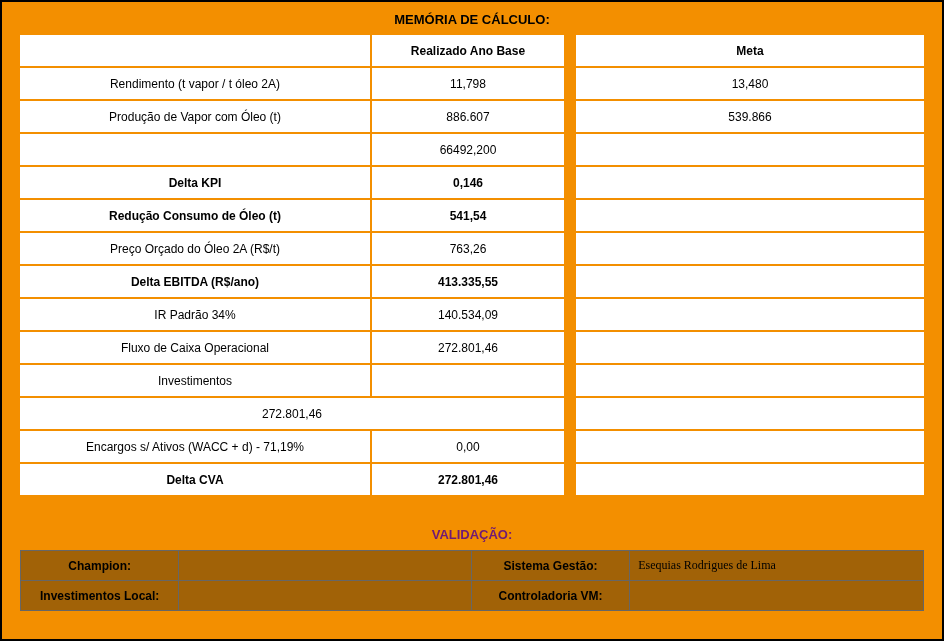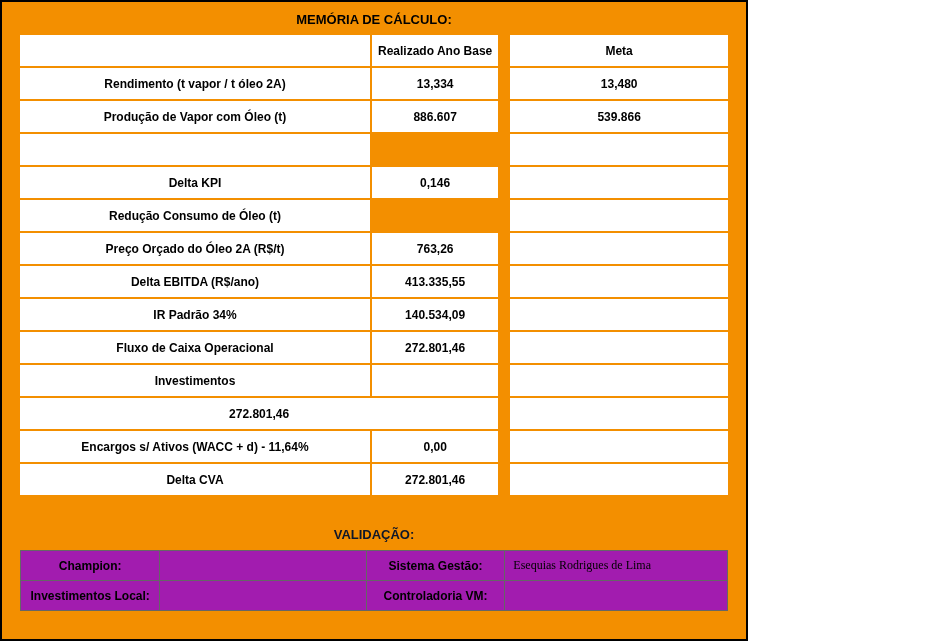--- a/index.html
+++ b/index.html
@@ -4,21 +4,21 @@
 <style>
   * { box-sizing: border-box; }
   body {
     margin: 0;
     padding: 0;
     font-family: Verdana, Geneva, sans-serif;
     font-size: 12px;
     background: #ffffff;
   }
   .page {
-    width: 748px;
+    width: 944px;
     height: 641px;
     background: #f38f00;
     border: 2px solid #000000;
     position: relative;
   }
   .section-title {
     text-align: center;
     font-weight: bold;
     font-size: 13px;
     color: #000;
@@ -45,21 +45,20 @@
   .cell {
     background: #ffffff;
     display: flex;
     align-items: center;
     justify-content: center;
     font-size: 12px;
     color: #000;
     padding: 0 6px;
     overflow: hidden;
     white-space: nowrap;
-    font-weight: bold;
   }
   .cell.label {
     width: 350px;
     justify-content: center;
   }
   .cell.val {
     flex: 1;
     justify-content: center;
   }
   .cell.rval {
@@ -69,28 +68,28 @@
   .bold { font-weight: bold; }
   .header-cell { font-weight: bold; }
 
   .validation-section {
     margin-top: 26px;
   }
   .validation-title {
     text-align: center;
     font-weight: bold;
     font-size: 13px;
-    color: #0f172a;
+    color: #701a75;
     padding: 6px 0 8px 0;
   }
   .validation-table {
     width: calc(100% - 36px);
     margin: 0 18px 0 18px;
     border-collapse: collapse;
-    background: #a21caf;
+    background: #a16207;
   }
   .validation-table td {
     border: 1px solid #666666;
     height: 30px;
     font-size: 12px;
     padding: 4px 8px;
     vertical-align: middle;
   }
   .vt-label {
     font-weight: bold;
@@ -110,35 +109,37 @@
   <div class="section-title">MEMÓRIA DE CÁLCULO:</div>
 
   <div class="calc-wrapper">
     <div class="calc-left">
       <div class="row">
         <div class="cell label header-cell"></div>
         <div class="cell val header-cell">Realizado Ano Base</div>
       </div>
       <div class="row">
           <div class="cell label">Rendimento (t vapor / t óleo 2A)</div>
-          <div class="cell val">13,334</div>
+          <div class="cell val">11,798</div>
         </div>
         <div class="row">
           <div class="cell label">Produção de Vapor com Óleo (t)</div>
           <div class="cell val">886.607</div>
         </div>
         <div class="row">
           <div class="cell label"></div>
+          <div class="cell val">66492,200</div>
         </div>
         <div class="row">
           <div class="cell label bold">Delta KPI</div>
           <div class="cell val bold">0,146</div>
         </div>
         <div class="row">
           <div class="cell label bold">Redução Consumo de Óleo (t)</div>
+          <div class="cell val bold">541,54</div>
         </div>
         <div class="row">
           <div class="cell label">Preço Orçado do Óleo 2A (R$/t)</div>
           <div class="cell val">763,26</div>
         </div>
         <div class="row">
           <div class="cell label bold">Delta EBITDA (R$/ano)</div>
           <div class="cell val bold">413.335,55</div>
         </div>
         <div class="row">
@@ -150,21 +151,21 @@
           <div class="cell val">272.801,46</div>
         </div>
         <div class="row">
           <div class="cell label">Investimentos</div>
           <div class="cell val"></div>
         </div>
         <div class="row">
           <div class="cell val">272.801,46</div>
         </div>
         <div class="row">
-          <div class="cell label">Encargos s/ Ativos (WACC + d) - 11,64%</div>
+          <div class="cell label">Encargos s/ Ativos (WACC + d) - 71,19%</div>
           <div class="cell val">0,00</div>
         </div>
         <div class="row">
           <div class="cell label bold">Delta CVA</div>
           <div class="cell val bold">272.801,46</div>
         </div>
     </div>
     <div class="calc-right">
       <div class="row">
         <div class="cell rval header-cell">Meta</div>

